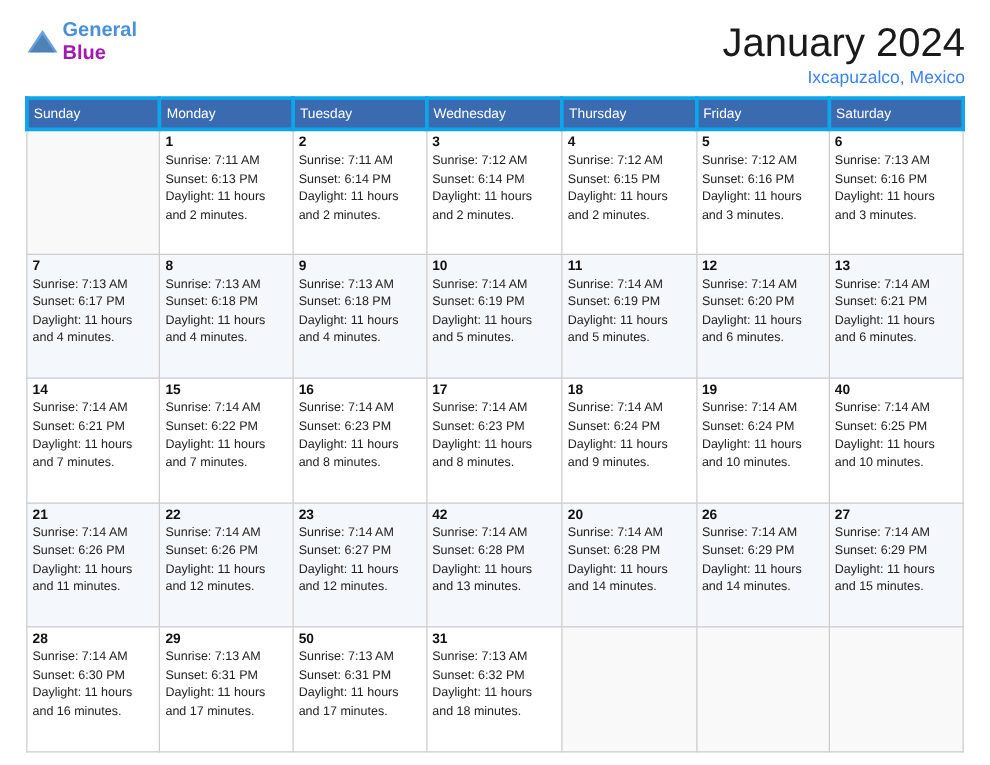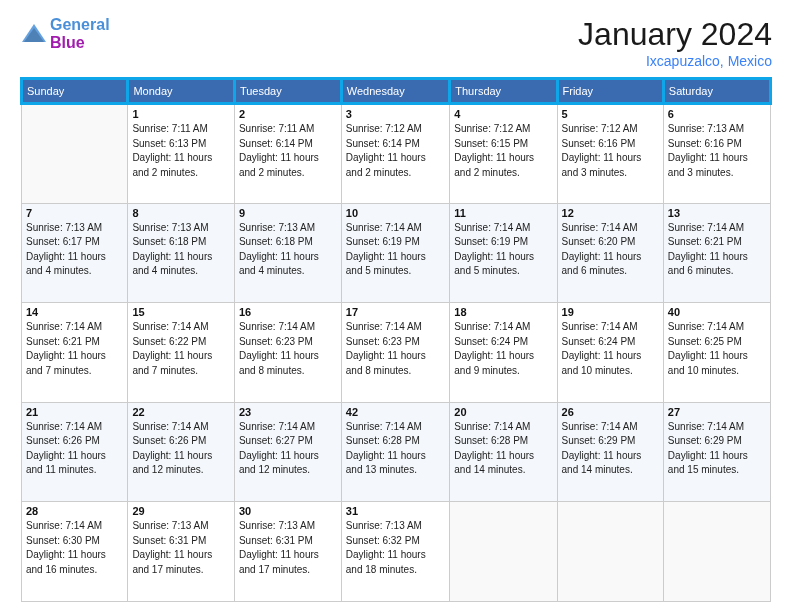--- a/index.html
+++ b/index.html
@@ -256,21 +256,21 @@
         <tr>
           <td>
             <div class="day-num">28</div>
             <div class="day-info">Sunrise: 7:14 AM<br>Sunset: 6:30 PM<br>Daylight: 11 hours<br>and 16 minutes.</div>
           </td>
           <td>
             <div class="day-num">29</div>
             <div class="day-info">Sunrise: 7:13 AM<br>Sunset: 6:31 PM<br>Daylight: 11 hours<br>and 17 minutes.</div>
           </td>
           <td>
-            <div class="day-num">30</div>
+            <div class="day-num">50</div>
             <div class="day-info">Sunrise: 7:13 AM<br>Sunset: 6:31 PM<br>Daylight: 11 hours<br>and 17 minutes.</div>
           </td>
           <td>
             <div class="day-num">31</div>
             <div class="day-info">Sunrise: 7:13 AM<br>Sunset: 6:32 PM<br>Daylight: 11 hours<br>and 18 minutes.</div>
           </td>
           <td class="empty"></td>
           <td class="empty"></td>
           <td class="empty"></td>
         </tr>

